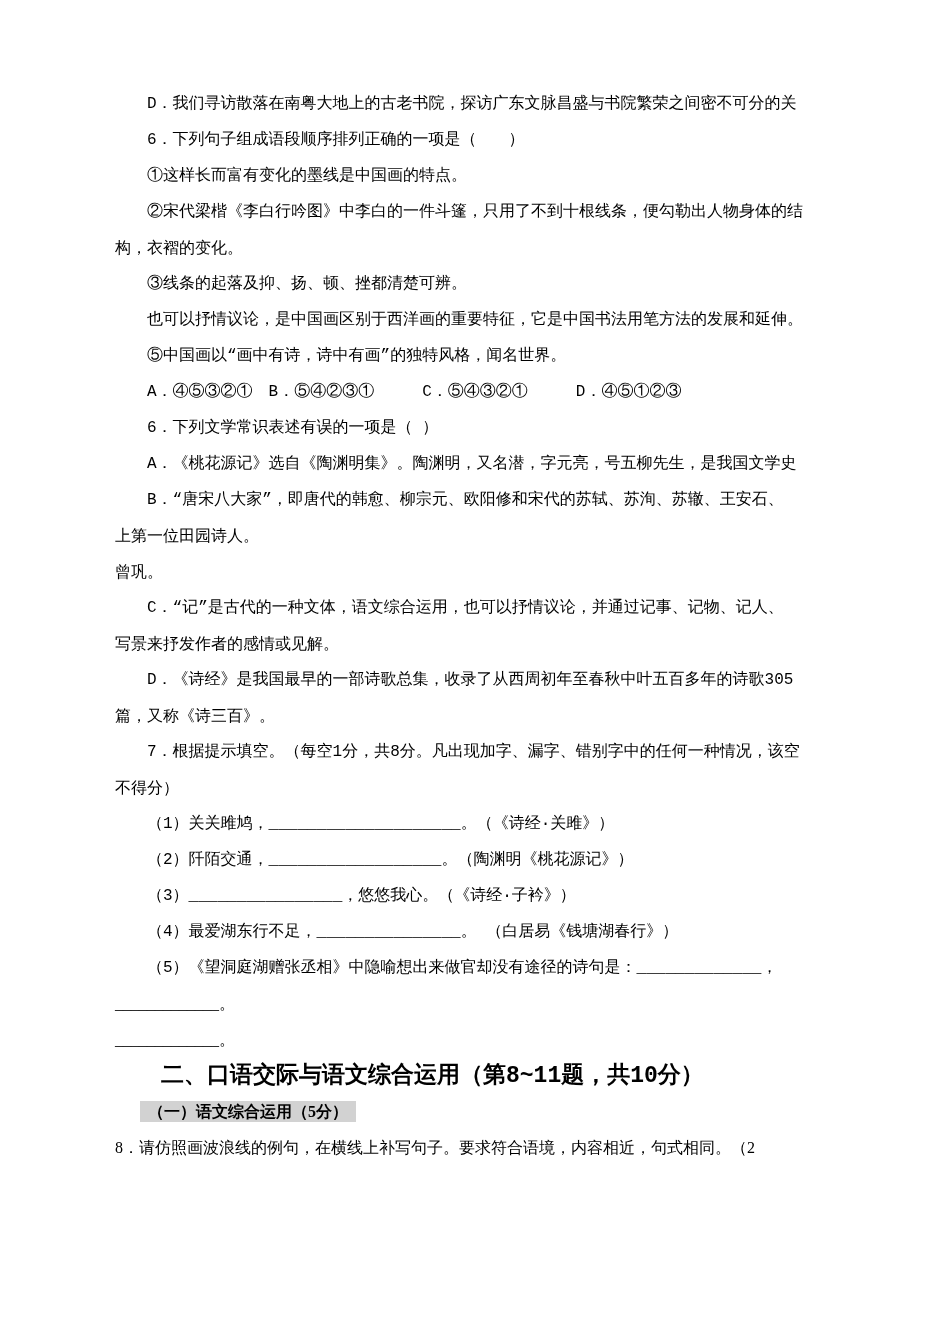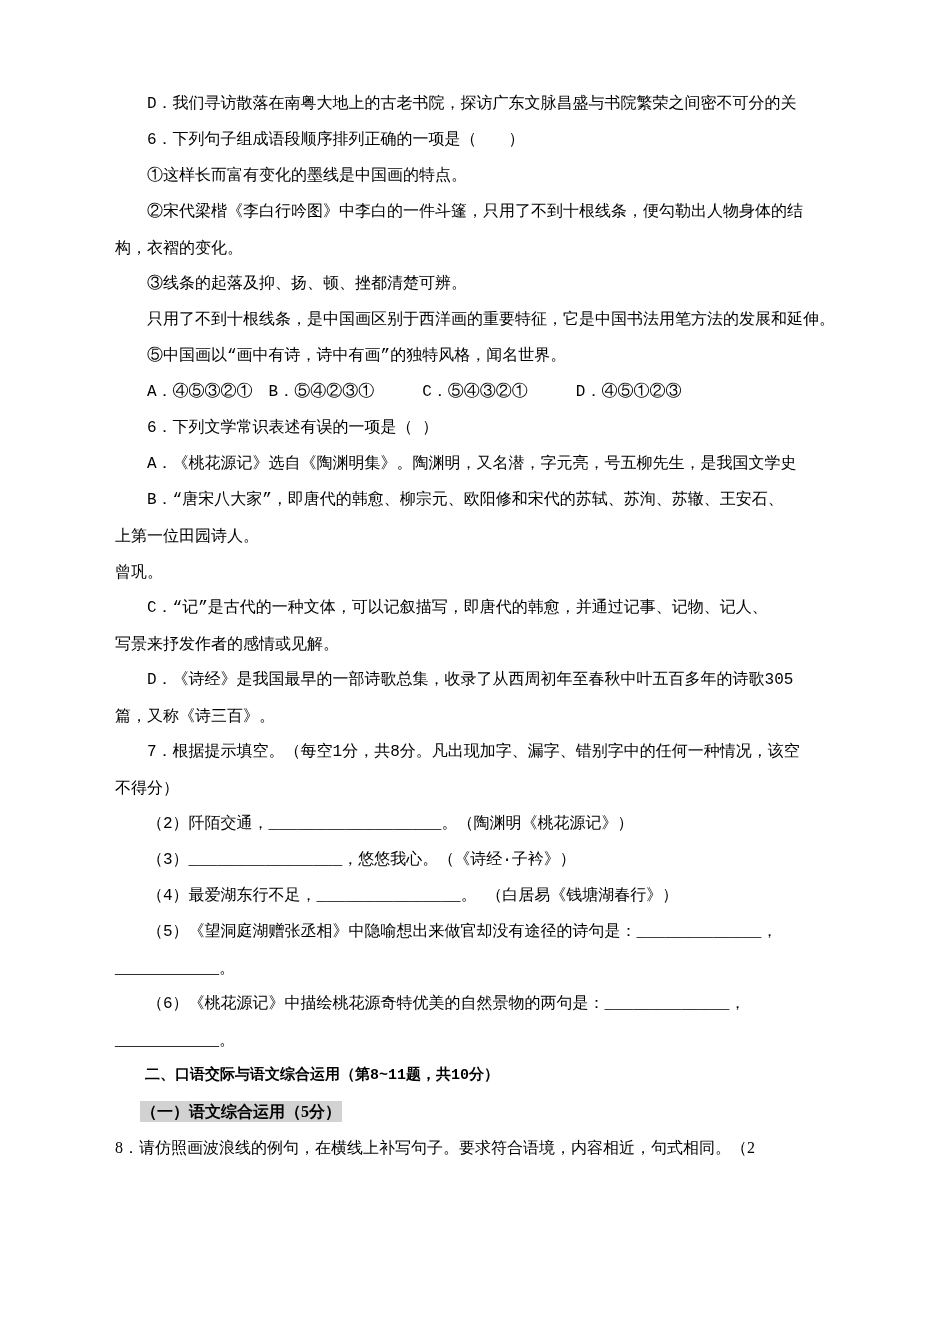--- a/index.html
+++ b/index.html
@@ -16,55 +16,55 @@
     padding: 86px 95px 0 115px;
     font-size: 16px;
   }
   .ln {
     line-height: 36px;
     white-space: pre-wrap;
     word-break: break-all;
   }
   .indent { text-indent: 2em; font-family: Liberation Mono, monospace; }
   .bold { font-weight: bold; }
-  .section-heading { font-size: 15px; }
+  .section-heading { font-size: 23px; }
   .subsection { padding-left: 25px; }
   .highlight {
     background: var(--highlight, #d2d2d2);
-    padding: 2px 1px;
+    padding: 2px 8px;
     font-weight: bold;
   }
 </style>
 </head>
 <body style="background: rgb(255, 255, 255); color: rgb(0, 0, 0);">
 
 <div class="page">
   <div class="ln indent">D．我们寻访散落在南粤大地上的古老书院，探访广东文脉昌盛与书院繁荣之间密不可分的关</div>
   <div class="ln indent">6．下列句子组成语段顺序排列正确的一项是（　　）</div>
   <div class="ln indent">①这样长而富有变化的墨线是中国画的特点。</div>
   <div class="ln indent">②宋代梁楷《李白行吟图》中李白的一件斗篷，只用了不到十根线条，便勾勒出人物身体的结</div>
   <div class="ln">构，衣褶的变化。</div>
   <div class="ln indent">③线条的起落及抑、扬、顿、挫都清楚可辨。</div>
-  <div class="ln indent">只用了不到十根线条，是中国画区别于西洋画的重要特征，它是中国书法用笔方法的发展和延伸。</div>
+  <div class="ln indent">也可以抒情议论，是中国画区别于西洋画的重要特征，它是中国书法用笔方法的发展和延伸。</div>
   <div class="ln indent">⑤中国画以“画中有诗，诗中有画”的独特风格，闻名世界。</div>
   <div class="ln indent">A．④⑤③②①　B．⑤④②③①　　　C．⑤④③②①　　　D．④⑤①②③</div>
   <div class="ln indent">6．下列文学常识表述有误的一项是（ ）</div>
   <div class="ln indent">A．《桃花源记》选自《陶渊明集》。陶渊明，又名潜，字元亮，号五柳先生，是我国文学史</div>
   <div class="ln indent">B．“唐宋八大家”，即唐代的韩愈、柳宗元、欧阳修和宋代的苏轼、苏洵、苏辙、王安石、</div>
   <div class="ln">上第一位田园诗人。</div>
   <div class="ln">曾巩。</div>
-  <div class="ln indent">C．“记”是古代的一种文体，可以记叙描写，即唐代的韩愈，并通过记事、记物、记人、</div>
+  <div class="ln indent">C．“记”是古代的一种文体，语文综合运用，也可以抒情议论，并通过记事、记物、记人、</div>
   <div class="ln">写景来抒发作者的感情或见解。</div>
   <div class="ln indent">D．《诗经》是我国最早的一部诗歌总集，收录了从西周初年至春秋中叶五百多年的诗歌305</div>
   <div class="ln">篇，又称《诗三百》。</div>
   <div class="ln indent">7．根据提示填空。（每空1分，共8分。凡出现加字、漏字、错别字中的任何一种情况，该空</div>
   <div class="ln">不得分）</div>
+  <div class="ln indent">（1）关关雎鸠，____________________。（《诗经·关雎》）</div>
   <div class="ln indent">（2）阡陌交通，__________________。（陶渊明《桃花源记》）</div>
   <div class="ln indent">（3）________________，悠悠我心。（《诗经·子衿》）</div>
   <div class="ln indent">（4）最爱湖东行不足，_______________。 （白居易《钱塘湖春行》）</div>
   <div class="ln indent">（5）《望洞庭湖赠张丞相》中隐喻想出来做官却没有途径的诗句是：_____________，</div>
   <div class="ln">_____________。</div>
-  <div class="ln indent">（6）《桃花源记》中描绘桃花源奇特优美的自然景物的两句是：_____________，</div>
   <div class="ln">_____________。</div>
   <div class="ln indent bold section-heading">二、口语交际与语文综合运用（第8~11题，共10分）</div>
   <div class="ln subsection"><span class="highlight">（一）语文综合运用（5分）</span></div>
   <div class="ln">8．请仿照画波浪线的例句，在横线上补写句子。要求符合语境，内容相近，句式相同。（2</div>
 </div>
 
 </body></html>

